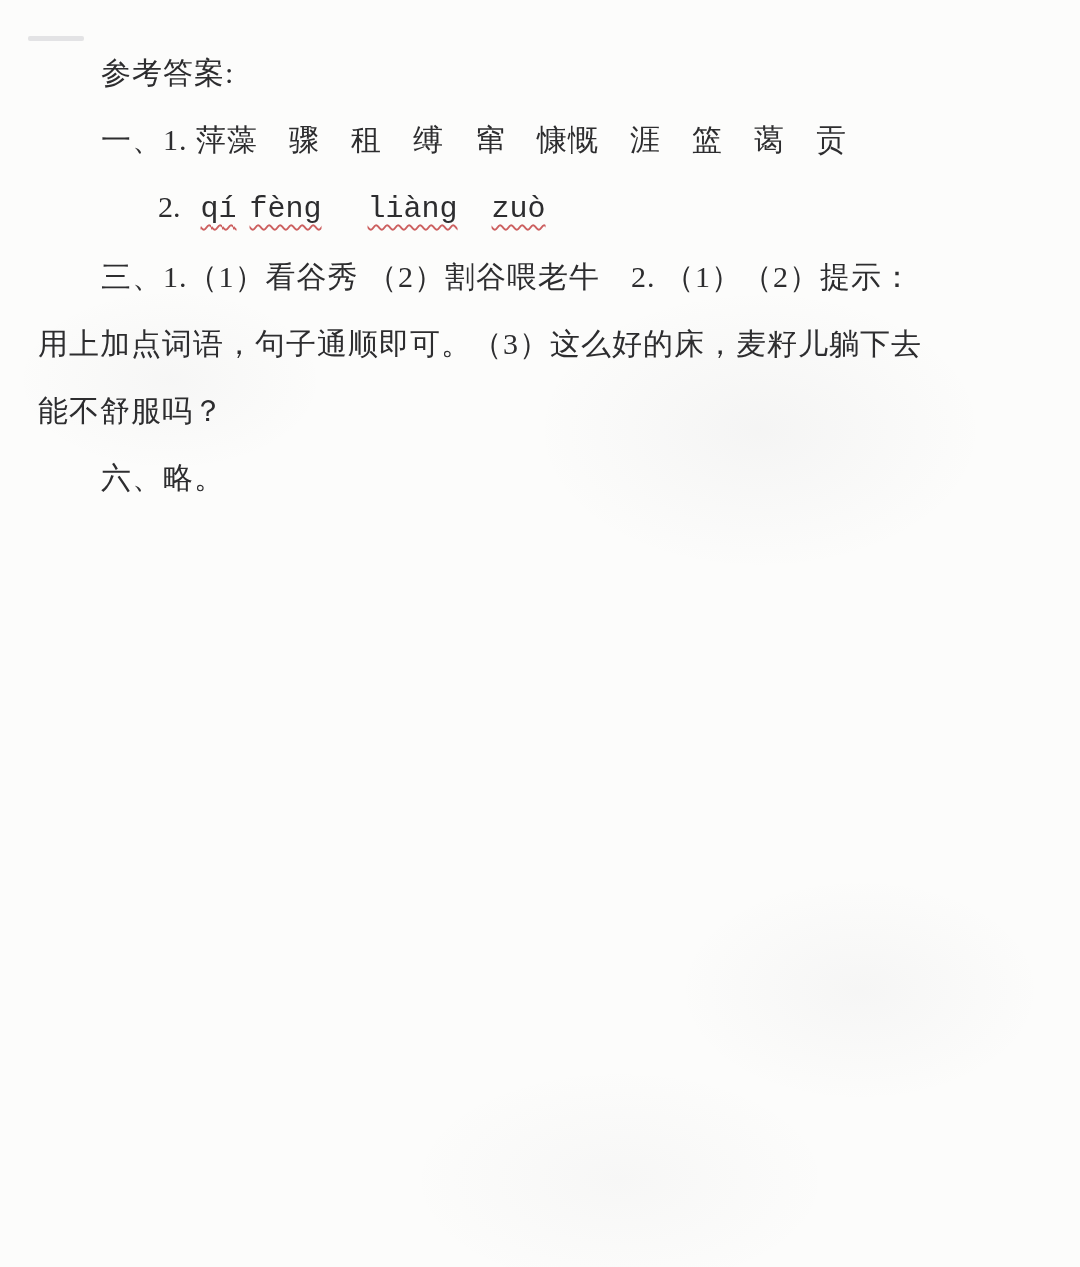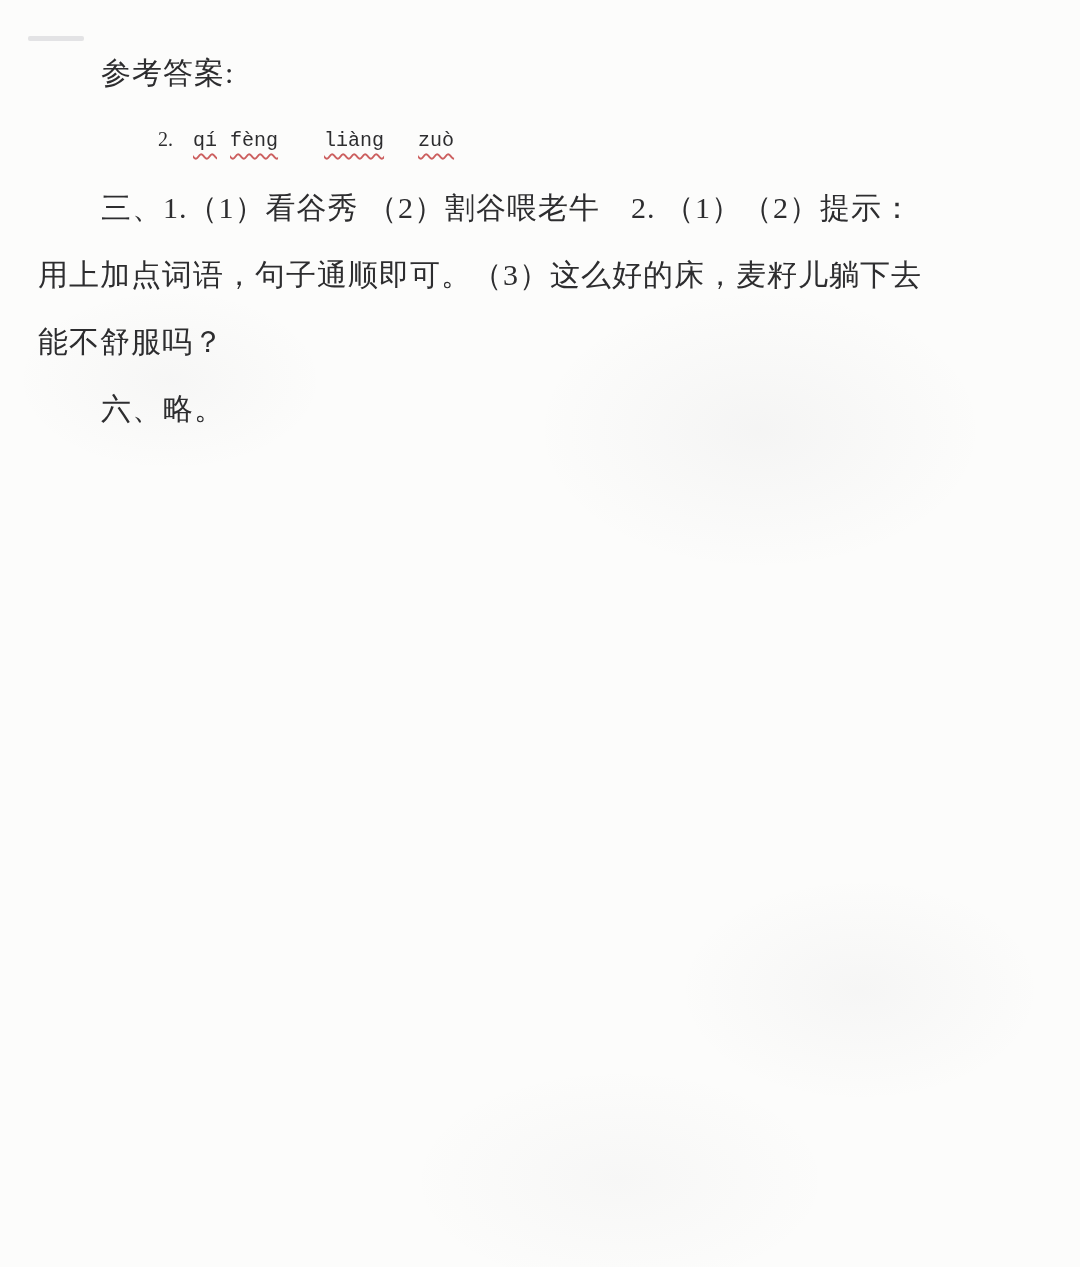--- a/index.html
+++ b/index.html
@@ -37,21 +37,21 @@
   .indent {
     text-indent: 2.1em;
   }
   .title-line {
     text-indent: 2.1em;
   }
   
   .pinyin-line {
     margin: 0;
     padding-left: 120px;
-    font-size: 20px;
+    font-size: 30px;
     line-height: 67px;
     font-family: "Liberation Mono", "DejaVu Sans Mono", monospace;
   }
   .pnum {
     margin-right: 20px;
     font-family: "Liberation Serif", "DejaVu Serif", serif;
   }
   .pw {
     text-decoration-line: underline;
     text-decoration-style: wavy;
@@ -76,20 +76,21 @@
 </style>
 </head>
 <body>
 
 <div class="page">
 
   <div class="artifact artifact-top-left"></div>
 
   <p class="line title-line">参考答案:</p>
 
+  <p class="line indent">一、1. 萍藻　骤　租　缚　窜　慷慨　涯　篮　蔼　贡</p>
 
   <p class="pinyin-line">
     <span class="pnum">2.</span><span class="pw pw1">qí</span><span class="pw pw2">fèng</span><span class="pw pw3">liàng</span><span class="pw pw4">zuò</span>
   </p>
 
 
   <p class="line indent">三、1.（1）看谷秀 （2）割谷喂老牛　2. （1）（2）提示：用上加点词语，句子通顺即可。（3）这么好的床，麦籽儿躺下去能不舒服吗？</p>
 
 
 

